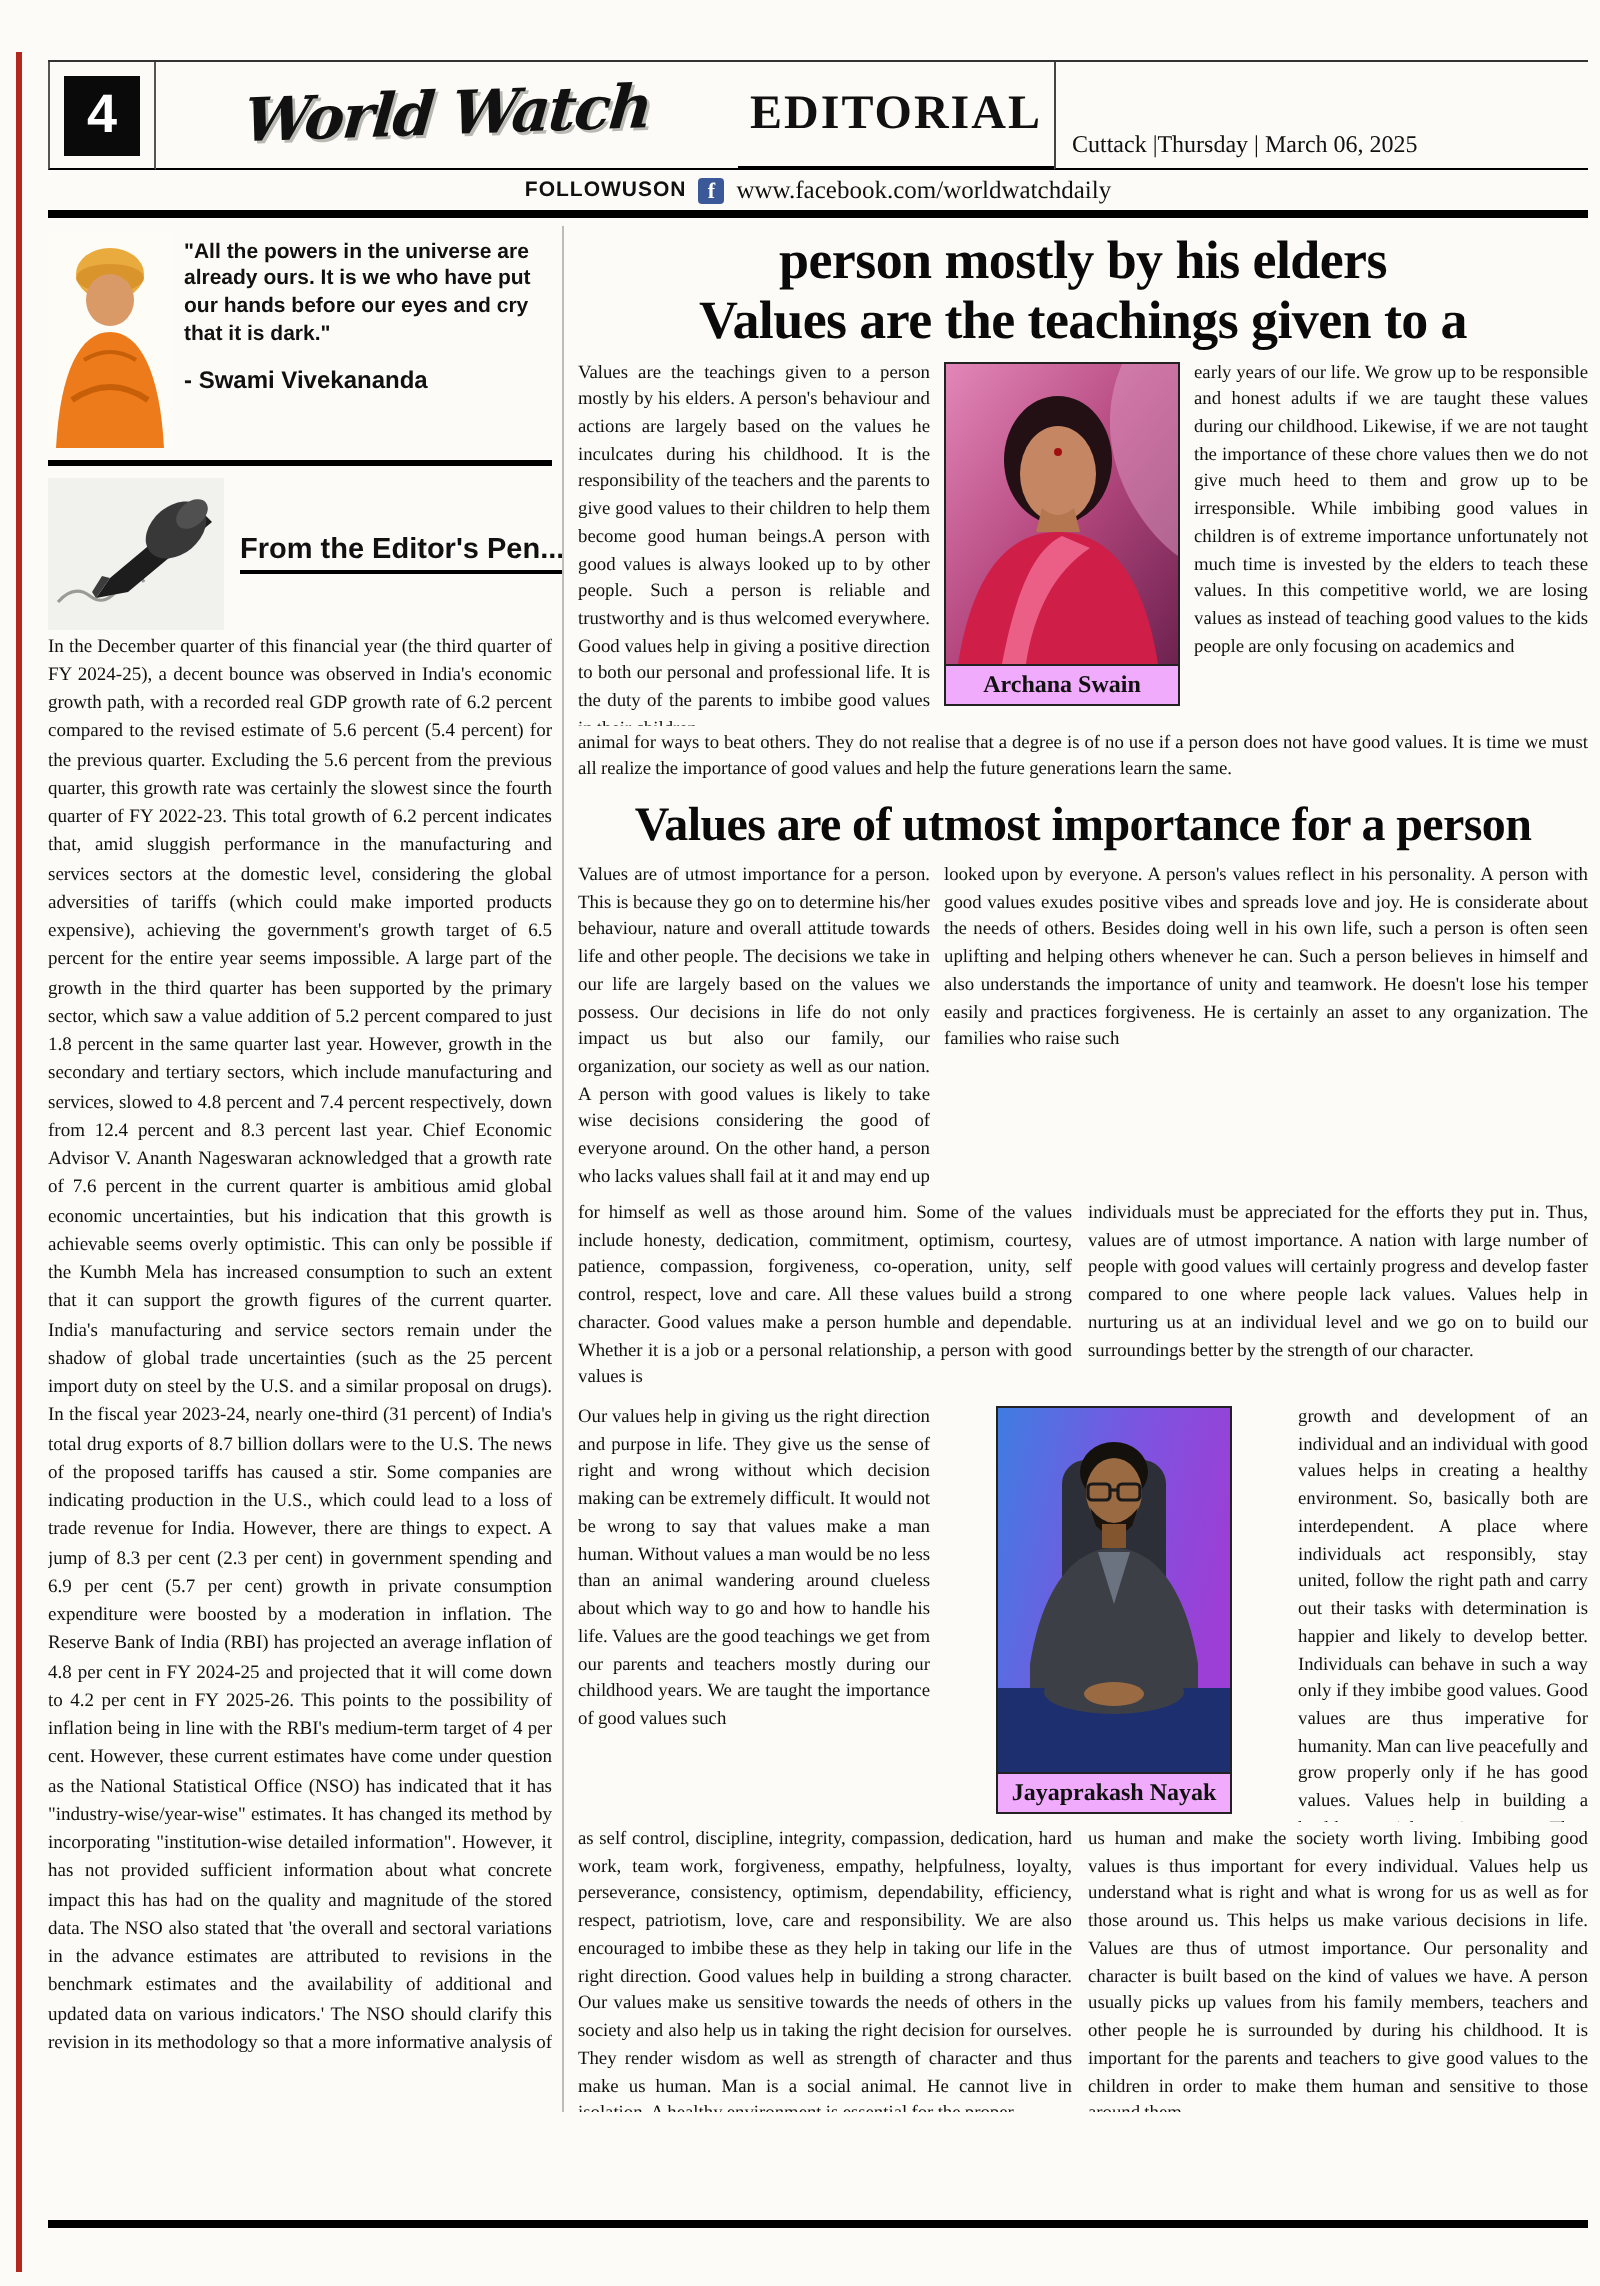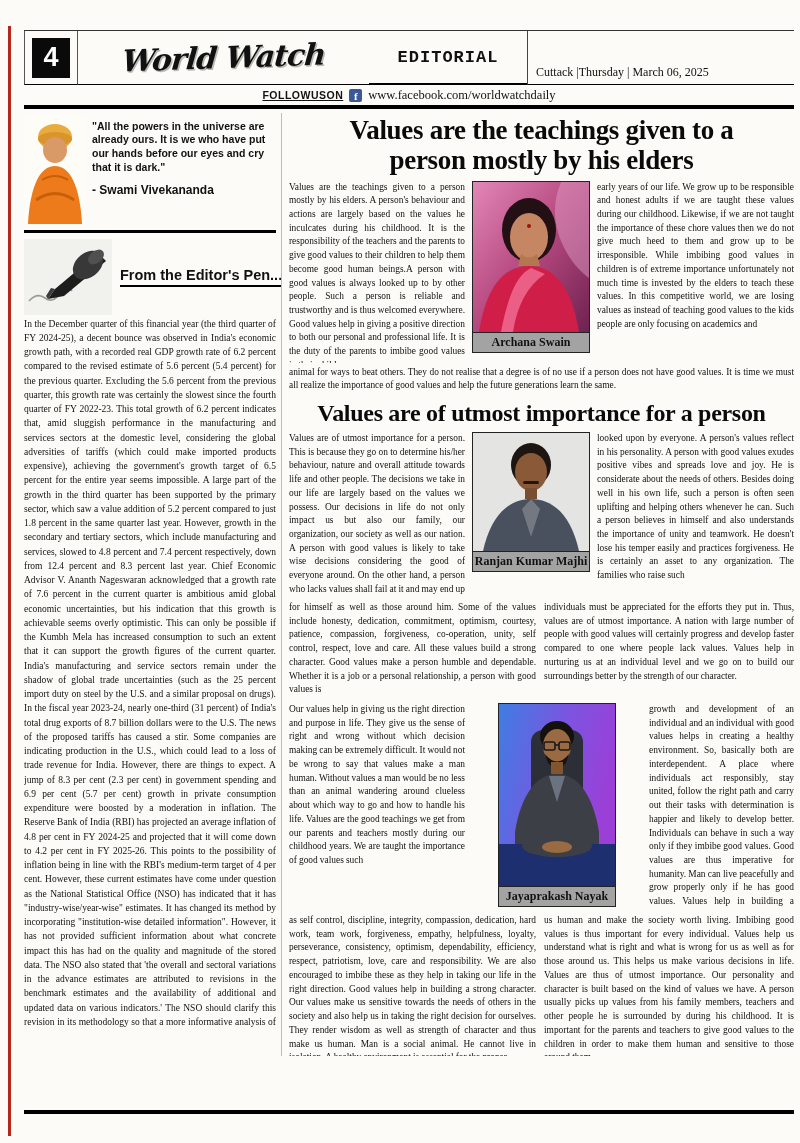--- a/index.html
+++ b/index.html
@@ -15,26 +15,26 @@
   .header{display:flex;align-items:stretch;border-top:1.2px solid #333;height:54px;}
   .pageno-cell{width:52px;border-left:1px solid #555;border-right:1px solid #555;
     display:flex;align-items:center;justify-content:center;border-bottom:1.5px solid #000;}
   .pageno{width:38px;height:40px;background:#0a0a0a;color:#fff;display:flex;align-items:center;
     justify-content:center;font:bold 27px "Liberation Sans",sans-serif;}
   .logo-cell{flex:1;display:flex;align-items:center;justify-content:center;border-bottom:1.5px solid #000;}
   .masthead{font-family:"DejaVu Serif",serif;font-weight:bold;font-style:italic;font-size:30px;
     letter-spacing:-1px;transform:rotate(-2deg) skewX(-7deg);display:inline-block;
     text-shadow:1.5px 1.5px 0 #b9b9b4;}
   .ed-cell{width:158px;border-bottom:2.5px solid #000;display:flex;align-items:center;justify-content:center;}
-  .ed-title{font-family:Liberation Mono, monospace;font-weight:bold;font-size:17px;letter-spacing:1px;}
+  .ed-title{font-family:Liberation Serif, serif;font-weight:bold;font-size:24px;letter-spacing:1px;}
   .date-cell{width:258px;border-left:1.2px solid #444;border-bottom:1.5px solid #000;
     display:flex;align-items:flex-end;padding:0 0 4px 8px;}
   .dateline{font-weight:normal;font-size:12px;}
   .follow-row{display:flex;align-items:center;justify-content:center;gap:6px;height:18px;margin-top:1px;}
-  .follow-label{font:bold 10.5px "Liberation Sans",sans-serif;letter-spacing:.5px;text-decoration:underline;}
+  .follow-label{font:bold 10.5px "Liberation Sans",sans-serif;letter-spacing:.5px;}
   .fb-icon{width:13px;height:13px;background:#3b5998;border-radius:2px;color:#fff;
     font:bold 11px "Liberation Serif",serif;display:flex;align-items:flex-end;justify-content:center;line-height:12px;}
   .fb-url{font-weight:normal;font-size:12.5px;}
   .thick-rule{height:3.5px;background:#000;margin-top:1px;}
 
   
   .main{display:flex;margin-top:4px;}
   .left-col{width:252px;padding-right:5px;}
   .col-divider{width:1px;background:#bdbdb6;}
   .right-col{flex:1;padding-left:7px;}
@@ -55,21 +55,21 @@
   .art-title{font-weight:bold;text-align:center;letter-spacing:-.3px;color:#0a0a0a;margin:2px 0 5px 0;}
   .t27 .tl{font-size:27px;line-height:1.13;}
   .t24 .tl{font-size:24px;line-height:1.17;}
   .art-top{display:flex;gap:7px;overflow:hidden;}
   .c-left{width:176px;flex:none;overflow:hidden;}
   .c-right{flex:1;overflow:hidden;}
   .photo-col{width:118px;flex:none;}
   figure{margin:0;border:1px solid #222;background:#fff;display:flex;flex-direction:column;}
   figure svg{display:block;width:100%;}
   .photo-cap{border-top:1px solid #222;text-align:center;font-weight:bold;font-size:12px;
-    padding:2px 0;background:#a3a3a3;}
+    padding:2px 0;background:#f0abfc;}
   .art-bottom{display:flex;gap:8px;margin-top:3px;overflow:hidden;}
   .b-left{width:247px;flex:none;}
   .b-right{flex:1;}
   .jtext{font-size:9.4px;line-height:1.46;text-align:justify;word-spacing:-.2px;}
   .h182{height:182px;} .h166{height:166px;} .h208{height:208px;gap:33px;}
   .mb6{margin-bottom:6px;}
   .max140{max-height:142px;overflow:hidden;}
   .bottom-rule{position:absolute;left:24px;right:6px;top:1110px;height:3.5px;background:#000;}
 </style>
 </head>
@@ -133,22 +133,22 @@
 
       <div class="ed-body">In the December quarter of this financial year (the third quarter of FY 2024-25), a decent bounce was observed in India's economic growth path, with a recorded real GDP growth rate of 6.2 percent compared to the revised estimate of 5.6 percent (5.4 percent) for the previous quarter. Excluding the 5.6 percent from the previous quarter, this growth rate was certainly the slowest since the fourth quarter of FY 2022-23. This total growth of 6.2 percent indicates that, amid sluggish performance in the manufacturing and services sectors at the domestic level, considering the global adversities of tariffs (which could make imported products expensive), achieving the government's growth target of 6.5 percent for the entire year seems impossible. A large part of the growth in the third quarter has been supported by the primary sector, which saw a value addition of 5.2 percent compared to just 1.8 percent in the same quarter last year. However, growth in the secondary and tertiary sectors, which include manufacturing and services, slowed to 4.8 percent and 7.4 percent respectively, down from 12.4 percent and 8.3 percent last year. Chief Economic Advisor V. Ananth Nageswaran acknowledged that a growth rate of 7.6 percent in the current quarter is ambitious amid global economic uncertainties, but his indication that this growth is achievable seems overly optimistic. This can only be possible if the Kumbh Mela has increased consumption to such an extent that it can support the growth figures of the current quarter. India's manufacturing and service sectors remain under the shadow of global trade uncertainties (such as the 25 percent import duty on steel by the U.S. and a similar proposal on drugs). In the fiscal year 2023-24, nearly one-third (31 percent) of India's total drug exports of 8.7 billion dollars were to the U.S. The news of the proposed tariffs has caused a stir. Some companies are indicating production in the U.S., which could lead to a loss of trade revenue for India. However, there are things to expect. A jump of 8.3 per cent (2.3 per cent) in government spending and 6.9 per cent (5.7 per cent) growth in private consumption expenditure were boosted by a moderation in inflation. The Reserve Bank of India (RBI) has projected an average inflation of 4.8 per cent in FY 2024-25 and projected that it will come down to 4.2 per cent in FY 2025-26. This points to the possibility of inflation being in line with the RBI's medium-term target of 4 per cent. However, these current estimates have come under question as the National Statistical Office (NSO) has indicated that it has "industry-wise/year-wise" estimates. It has changed its method by incorporating "institution-wise detailed information". However, it has not provided sufficient information about what concrete impact this has had on the quality and magnitude of the stored data. The NSO also stated that 'the overall and sectoral variations in the advance estimates are attributed to revisions in the benchmark estimates and the availability of additional and updated data on various indicators.' The NSO should clarify this revision in its methodology so that a more informative analysis of the data provided by it can be conducted.</div>
     </div>
 
     <div class="col-divider"></div>
 
     <div class="right-col">
 
       <div class="mb6">
         <div class="art-title t27">
+          <div class="tl">person mostly by his elders</div>
           <div class="tl">Values are the teachings given to a</div>
-          <div class="tl">person mostly by his elders</div>
         </div>
         <div class="art-top h182">
           <div class="c-left jtext">Values are the teachings given to a person mostly by his elders. A person's behaviour and actions are largely based on the values he inculcates during his childhood. It is the responsibility of the teachers and the parents to give good values to their children to help them become good human beings.A person with good values is always looked up to by other people. Such a person is reliable and trustworthy and is thus welcomed everywhere. Good values help in giving a positive direction to both our personal and professional life. It is the duty of the parents to imbibe good values in their children.</div>
           <div class="photo-col">
             <figure>
               <svg viewBox="0 0 116 150" height="150" preserveAspectRatio="none">
                 <defs>
                   <linearGradient id="bg1" x1="0" y1="0" x2="1" y2="1">
                     <stop offset="0" stop-color="#e287b8"></stop>
                       <stop offset="0.5" stop-color="#b5487f"></stop>
@@ -174,35 +174,20 @@
         </div>
       </div>
 
       <div class="mb6">
         <div class="art-title t24">
           <div class="tl">Values are of utmost importance for a person</div>
           <div class="tl"></div>
         </div>
         <div class="art-top h166">
           <div class="c-left jtext">Values are of utmost importance for a person. This is because they go on to determine his/her behaviour, nature and overall attitude towards life and other people. The decisions we take in our life are largely based on the values we possess. Our decisions in life do not only impact us but also our family, our organization, our society as well as our nation. A person with good values is likely to take wise decisions considering the good of everyone around. On the other hand, a person who lacks values shall fail at it and may end up creating a problem</div>
-          <div class="photo-col">
-            <figure>
-              <svg viewBox="0 0 116 118" height="118" preserveAspectRatio="none">
-                <rect width="116" height="118" fill="#e9e9e6"></rect>
-                <rect width="116" height="118" fill="#dfe1e0" opacity="0.5"></rect>
-                <ellipse cx="58" cy="32" rx="20" ry="22" fill="#1c1512"></ellipse>
-                <ellipse cx="58" cy="39" rx="16" ry="19" fill="#8a5a38"></ellipse>
-                <rect x="50" y="48" width="16" height="3" rx="1.5" fill="#221510"></rect>
-                <rect x="52" y="55" width="12" height="11" fill="#7a4e30"></rect>
-                <path d="M10,118 C18,82 36,66 58,66 C80,66 98,82 106,118 Z" fill="#49505e"></path>
-                <path d="M58,66 l-9,10 9,28 9,-28 z" fill="#d8d8d4" opacity="0.3"></path>
-              </svg>
-              <figcaption class="photo-cap">Ranjan Kumar Majhi</figcaption>
-            </figure>
-          </div>
           <div class="c-right jtext">looked upon by everyone. A person's values reflect in his personality. A person with good values exudes positive vibes and spreads love and joy. He is considerate about the needs of others. Besides doing well in his own life, such a person is often seen uplifting and helping others whenever he can. Such a person believes in himself and also understands the importance of unity and teamwork. He doesn't lose his temper easily and practices forgiveness. He is certainly an asset to any organization. The families who raise such</div>
         </div>
         <div class="art-bottom">
           <div class="b-left jtext">for himself as well as those around him. Some of the values include honesty, dedication, commitment, optimism, courtesy, patience, compassion, forgiveness, co-operation, unity, self control, respect, love and care. All these values build a strong character. Good values make a person humble and dependable. Whether it is a job or a personal relationship, a person with good values is</div>
           <div class="b-right jtext">individuals must be appreciated for the efforts they put in. Thus, values are of utmost importance. A nation with large number of people with good values will certainly progress and develop faster compared to one where people lack values. Values help in nurturing us at an individual level and we go on to build our surroundings better by the strength of our character.</div>
         </div>
       </div>
 
       <div>
         <div class="art-top h208">

